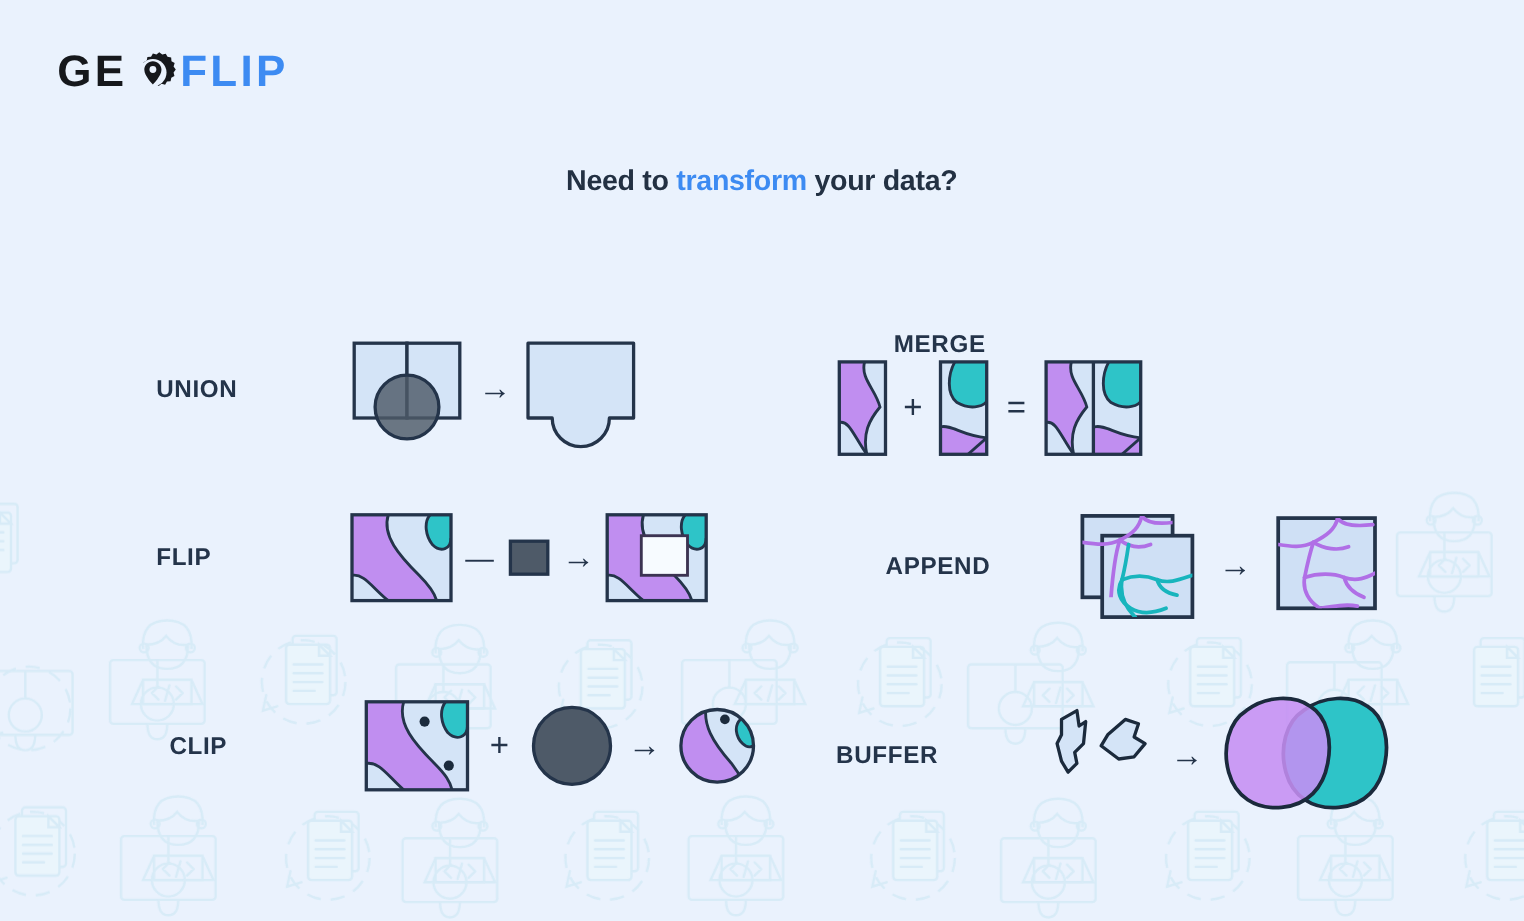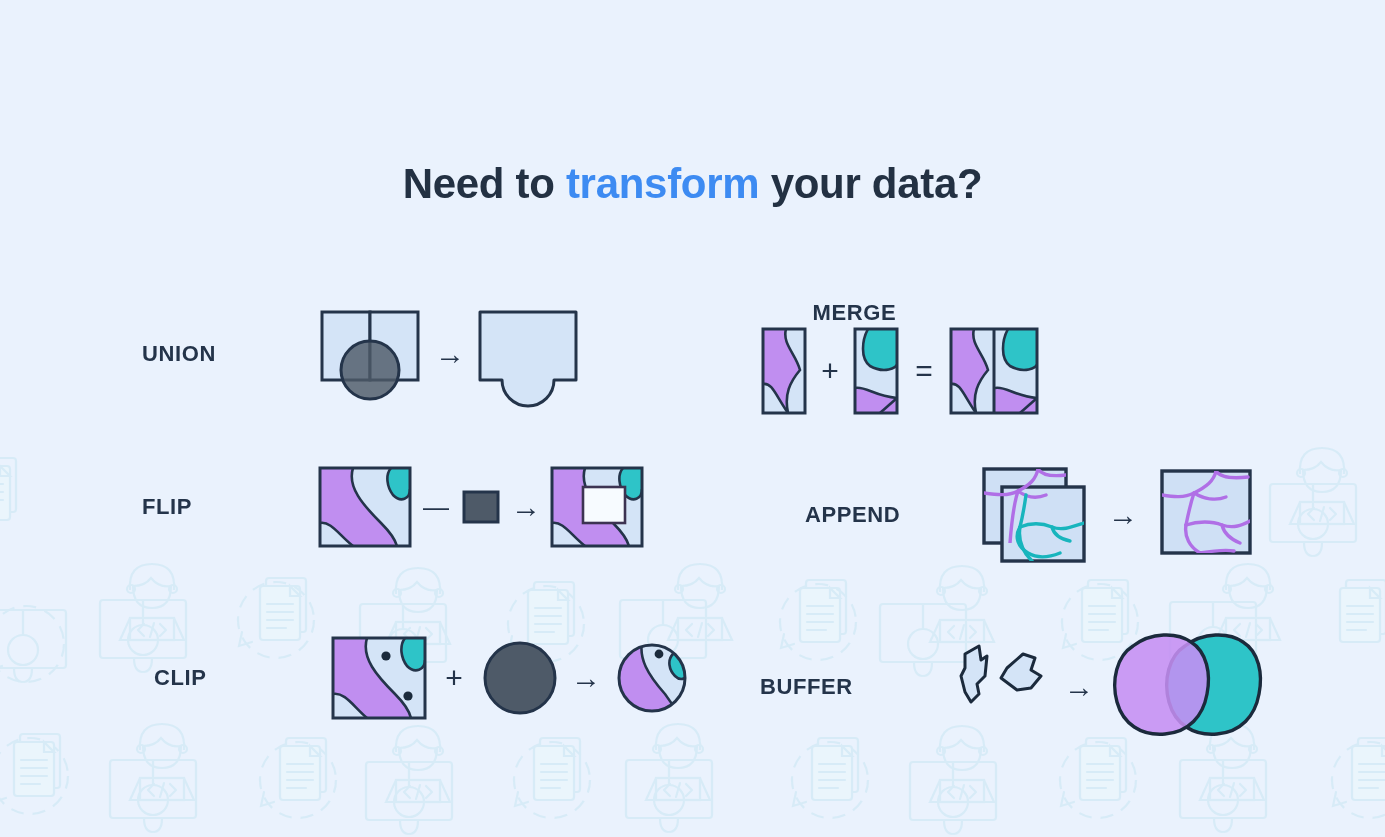--- a/index.html
+++ b/index.html
@@ -13,21 +13,21 @@
   #content{position:relative;z-index:2;width:1385px;height:837px;}
 
   
   #logo{position:absolute;left:52px;top:44px;display:flex;align-items:center;}
   .logo-geo{font-size:40px;font-weight:bold;letter-spacing:3px;color:#16181c;line-height:1;}
   .logo-gear{display:inline-block;width:42px;height:42px;margin:0 1px 0 2px;position:relative;top:2px;}
   .logo-flip{font-size:40px;font-weight:bold;letter-spacing:3px;color:#3d8bf2;line-height:1;margin-left:3px;}
 
   
   #headline{position:absolute;top:132px;left:0;width:1385px;text-align:center;
-    font-size:42px;font-weight:bold;color:#233143;letter-spacing:-0.3px;}
+    font-size:26px;font-weight:bold;color:#233143;letter-spacing:-0.3px;}
   #headline .hl-accent{color:#3d8bf2;}
 
   
   .op-row{position:absolute;display:flex;align-items:center;}
   .op-label{
     font-size:22px;font-weight:bold;color:#24344a;
     letter-spacing:0.6px;white-space:nowrap;
   }
   .op-figure{display:flex;align-items:center;}
   .op-col-left  .op-label{width:175px;}
@@ -127,20 +127,35 @@
     <use href="#wm-doc" x="1352" y="736"></use>
 
     <use href="#wm-person" x="1290" y="440"></use>
     <use href="#wm-monitor" x="1270" y="484"></use>
     <use href="#wm-doc" x="-30" y="456"></use>
   </g>
 </svg>
 
 <div id="content">
 
+  <div id="logo">
+    <span class="logo-geo">GE</span>
+    <span class="logo-gear">
+      <svg width="42" height="42" viewBox="0 0 42 42">
+        <path fill="#16181c" d="M21 2.6
+          l3.2 1.0 2.6-2.0 2.7 2.0 3.2-0.8 1.6 2.9 3.3 0.6 0.3 3.3 2.9 1.7-1.0 3.2 2.0 2.6-2.0 2.7
+          0.8 3.2-2.9 1.6-0.6 3.3-3.3 0.3-1.7 2.9-3.2-1.0-2.6 2.0-2.7-2.0-3.2 0.8-1.6-2.9-3.3-0.6
+          -0.3-3.3-2.9-1.7 1.0-3.2-2.0-2.6 2.0-2.7-0.8-3.2 2.9-1.6 0.6-3.3 3.3-0.3z"></path>
+        <circle cx="21" cy="20" r="12.4" fill="#eaf2fd"></circle>
+        <path fill="#16181c" d="M21 9.6c-4.3 0-7.8 3.5-7.8 7.8 0 5.6 7.8 13.4 7.8 13.4s7.8-7.8 7.8-13.4c0-4.3-3.5-7.8-7.8-7.8z"></path>
+        <circle cx="21" cy="17.2" r="3.1" fill="#eaf2fd"></circle>
+      </svg>
+    </span>
+    <span class="logo-flip">FLIP</span>
+  </div>
 
   <h1 id="headline">
     <span>Need to </span><span class="hl-accent">transform</span><span> your data?</span>
   </h1>
 
   <div class="op-row op-col-left" id="row-union">
     <div class="op-label">UNION</div>
     <div class="op-figure">
       <svg width="110" height="108" viewBox="0 0 110 108">
         <rect x="5" y="12" width="48" height="68" fill="#d4e4f7" stroke="#24344a" stroke-width="3"></rect>

